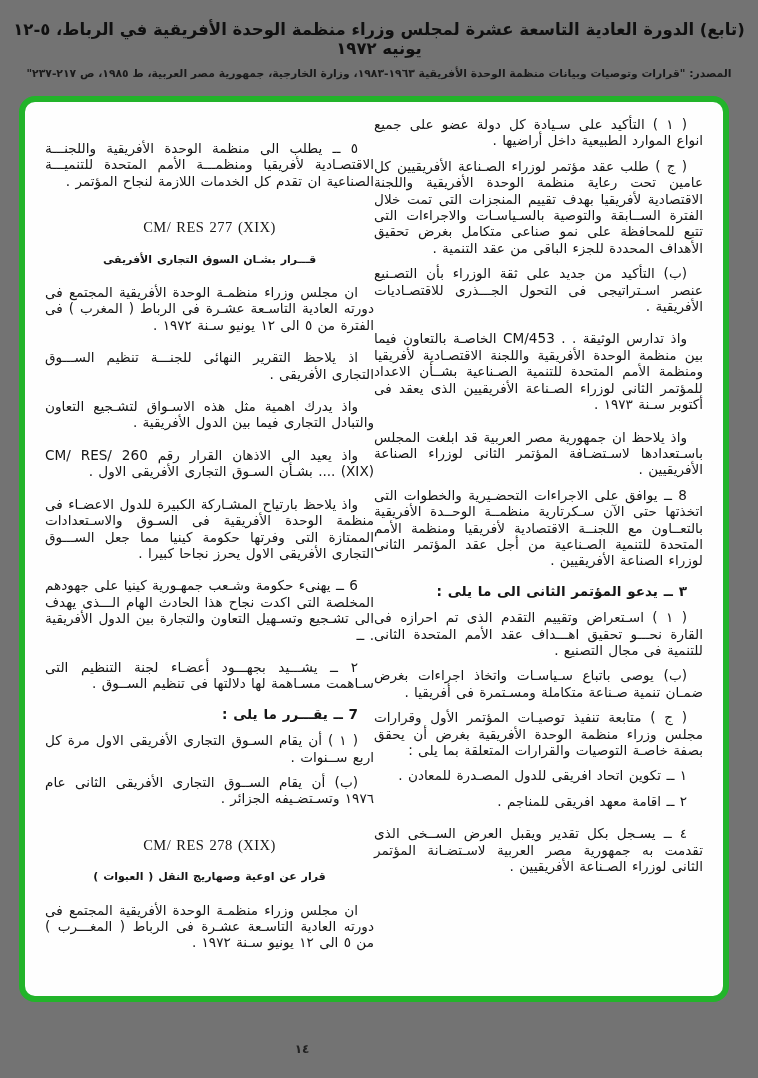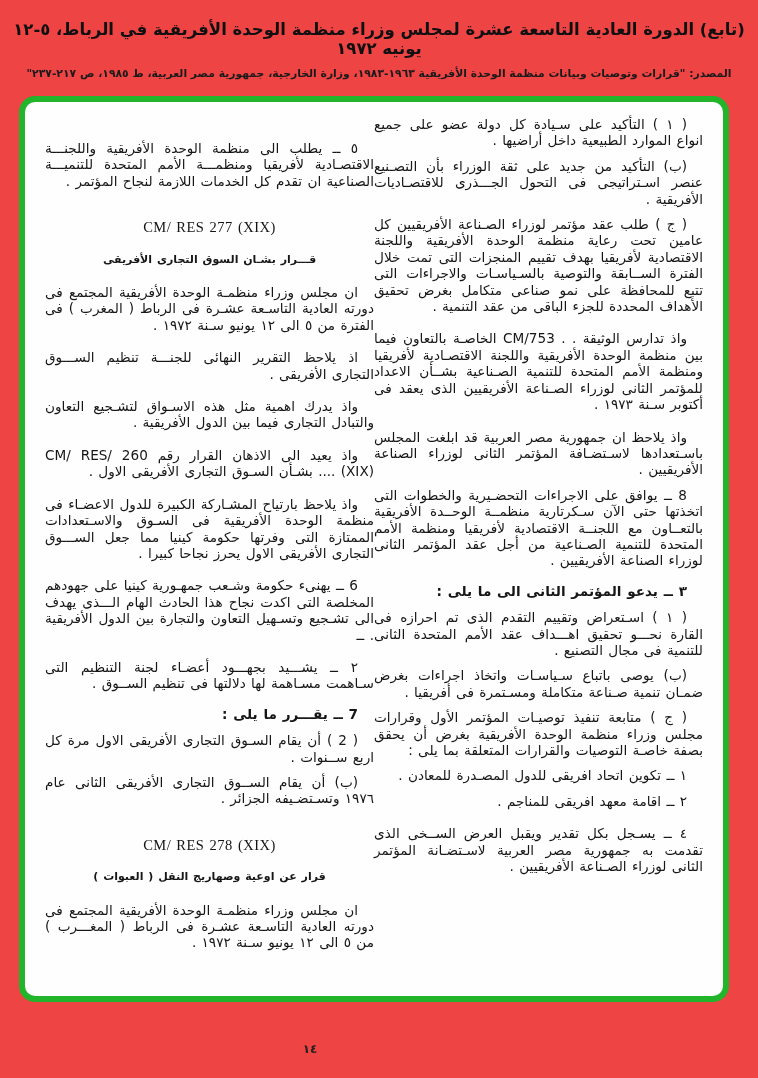--- a/index.html
+++ b/index.html
@@ -4,21 +4,21 @@
 <style>
   html, body {
     margin: 0;
     padding: 0;
     background: #ffffff;
   }
   .sheet {
     position: relative;
     width: 758px;
     height: 1078px;
-    background: #ef4444;
+    background: #737373;
     font-family: "DejaVu Sans", sans-serif;
     color: #161616;
     overflow: hidden;
   }
   
   .header {
     position: absolute;
     top: 20px;
     left: 0;
     width: 758px;
@@ -98,41 +98,40 @@
   
   .footer {
     position: absolute;
     bottom: 22px;
     left: 0;
     width: 604px;
     text-align: center;
     font-size: 12px;
     font-weight: bold;
     color: #222;
-    padding-left: 8px;
   }
 </style>
 </head>
 <body>
 
 <div class="sheet">
 
   <div class="header">
     <div class="h-title">(تابع) الدورة العادية التاسعة عشرة لمجلس وزراء منظمة الوحدة الأفريقية في الرباط، ٥-١٢ يونيه ١٩٧٢</div>
     <div class="h-source">المصدر: "قرارات وتوصيات وبيانات منظمة الوحدة الأفريقية ١٩٦٣-١٩٨٣، وزارة الخارجية، جمهورية مصر العربية، ط ١٩٨٥، ص ٢١٧-٢٣٧"</div>
   </div>
 
   <div class="frame">
     <div class="columns">
 
       <div class="col col-right">
         <p class="para">( ١ ) التأكيد على سـيادة كل دولة عضو على جميع انواع الموارد الطبيعية داخل أراضيها .</p>
+        <p class="para">( ج ) طلب عقد مؤتمر لوزراء الصـناعة الأفريقيين كل عامين تحت رعاية منظمة الوحدة الأفريقية واللجنة الاقتصادية لأفريقيا بهدف تقييم المنجزات التى تمت خلال الفترة الســابقة والتوصية بالسـياسـات والاجراءات التى تتبع للمحافظة على نمو صناعى متكامل بغرض تحقيق الأهداف المحددة للجزء الباقى من عقد التنمية .</p>
         <p class="para">(ب) التأكيد من جديد على ثقة الوزراء بأن التصـنيع عنصر اسـتراتيجى فى التحول الجـــذرى للاقتصـاديات الأفريقية .</p>
-        <p class="para">( ج ) طلب عقد مؤتمر لوزراء الصـناعة الأفريقيين كل عامين تحت رعاية منظمة الوحدة الأفريقية واللجنة الاقتصادية لأفريقيا بهدف تقييم المنجزات التى تمت خلال الفترة الســابقة والتوصية بالسـياسـات والاجراءات التى تتبع للمحافظة على نمو صناعى متكامل بغرض تحقيق الأهداف المحددة للجزء الباقى من عقد التنمية .</p>
-        <p class="para mt-md">واذ تدارس الوثيقة . . CM/753 الخاصـة بالتعاون فيما بين منظمة الوحدة الأفريقية واللجنة الاقتصـادية لأفريقيا ومنظمة الأمم المتحدة للتنمية الصـناعية بشــأن الاعداد للمؤتمر الثانى لوزراء الصـناعة الأفريقيين الذى يعقد فى أكتوبر سـنة ١٩٧٣ .</p>
+        <p class="para mt-md">واذ تدارس الوثيقة . . CM/453 الخاصـة بالتعاون فيما بين منظمة الوحدة الأفريقية واللجنة الاقتصـادية لأفريقيا ومنظمة الأمم المتحدة للتنمية الصـناعية بشــأن الاعداد للمؤتمر الثانى لوزراء الصـناعة الأفريقيين الذى يعقد فى أكتوبر سـنة ١٩٧٣ .</p>
         <p class="para mt-md">واذ يلاحظ ان جمهورية مصر العربية قد ابلغت المجلس باسـتعدادها لاسـتضـافة المؤتمر الثانى لوزراء الصناعة الأفريقيين .</p>
         <p class="para">8 ــ يوافق على الاجراءات التحضـيرية والخطوات التى اتخذتها حتى الآن سـكرتارية منظمــة الوحــدة الأفريقية بالتعــاون مع اللجنــة الاقتصادية لأفريقيا ومنظمة الأمم المتحدة للتنمية الصـناعية من أجل عقد المؤتمر الثانى لوزراء الصناعة الأفريقيين .</p>
         <p class="para bold-line">٣ ــ يدعو المؤتمر الثانى الى ما يلى :</p>
         <p class="para">( ١ ) اسـتعراض وتقييم التقدم الذى تم احرازه فى القارة نحـــو تحقيق اهـــداف عقد الأمم المتحدة الثانى للتنمية فى مجال التصنيع .</p>
         <p class="para">(ب) يوصى باتباع سـياسـات واتخاذ اجراءات بغرض ضمـان تنمية صـناعة متكاملة ومسـتمرة فى أفريقيا .</p>
         <p class="para">( ج ) متابعة تنفيذ توصيـات المؤتمر الأول وقرارات مجلس وزراء منظمة الوحدة الأفريقية بغرض أن يحقق بصفة خاصـة التوصيات والقرارات المتعلقة بما يلى :</p>
         <p class="para mt-sm">١ ــ تكوين اتحاد افريقى للدول المصـدرة للمعادن .</p>
         <p class="para">٢ ــ اقامة معهد افريقى للمناجم .</p>
         <p class="para mt-md">٤ ــ يسـجل بكل تقدير ويقبل العرض الســخى الذى تقدمت به جمهورية مصر العربية لاسـتضـانة المؤتمر الثانى لوزراء الصـناعة الأفريقيين .</p>
       </div>
@@ -142,21 +141,21 @@
         <p class="para latin-code mt-lg">CM/ RES 277 (XIX)</p>
         <p class="para res-heading mt-md">قـــرار بشـان السوق التجارى الأفريقى</p>
         <p class="para">ان مجلس وزراء منظمـة الوحدة الأفريقية المجتمع فى دورته العادية التاسـعة عشـرة فى الرباط ( المغرب ) فى الفترة من ٥ الى ١٢ يونيو سـنة ١٩٧٢ .</p>
         <p class="para mt-md">اذ يلاحظ التقرير النهائى للجنـــة تنظيم الســـوق التجارى الأفريقى .</p>
         <p class="para mt-md">واذ يدرك اهمية مثل هذه الاسـواق لتشـجيع التعاون والتبادل التجارى فيما بين الدول الأفريقية .</p>
         <p class="para mt-md">واذ يعيد الى الاذهان القرار رقم CM/ RES/ 260 (XIX) .... بشـأن السـوق التجارى الأفريقى الاول .</p>
         <p class="para mt-md">واذ يلاحظ بارتياح المشـاركة الكبيرة للدول الاعضـاء فى منظمة الوحدة الأفريقية فى السـوق والاسـتعدادات الممتازة التى وفرتها حكومة كينيا مما جعل الســـوق التجارى الأفريقى الاول يحرز نجاحا كبيرا .</p>
         <p class="para mt-md">6 ــ يهنىء حكومة وشـعب جمهـورية كينيا على جهودهم المخلصة التى اكدت نجاح هذا الحادث الهام الـــذى يهدف الى تشـجيع وتسـهيل التعاون والتجارة بين الدول الأفريقية . ــ</p>
         <p class="para mt-md">٢ ــ يشـــيد بجهـــود أعضـاء لجنة التنظيم التى سـاهمت مسـاهمة لها دلالتها فى تنظيم الســوق .</p>
         <p class="para bold-line">7 ــ يقـــرر ما يلى :</p>
-        <p class="para">( 2 ) أن يقام السـوق التجارى الأفريقى الاول مرة كل اربع ســنوات .</p>
+        <p class="para">( ١ ) أن يقام السـوق التجارى الأفريقى الاول مرة كل اربع ســنوات .</p>
         <p class="para">(ب) أن يقام الســوق التجارى الأفريقى الثانى عام ١٩٧٦ وتسـتضـيفه الجزائر .</p>
         <p class="para latin-code mt-lg">CM/ RES 278 (XIX)</p>
         <p class="para res-heading mt-md">قرار عن اوعية وصهاريج النقل ( العبوات )</p>
         <p class="para">ان مجلس وزراء منظمـة الوحدة الأفريقية المجتمع فى دورته العادية التاسـعة عشـرة فى الرباط ( المغـــرب ) من ٥ الى ١٢ يونيو سـنة ١٩٧٢ .</p>
       </div>
 
     </div>
   </div>
 
   <div class="footer">

